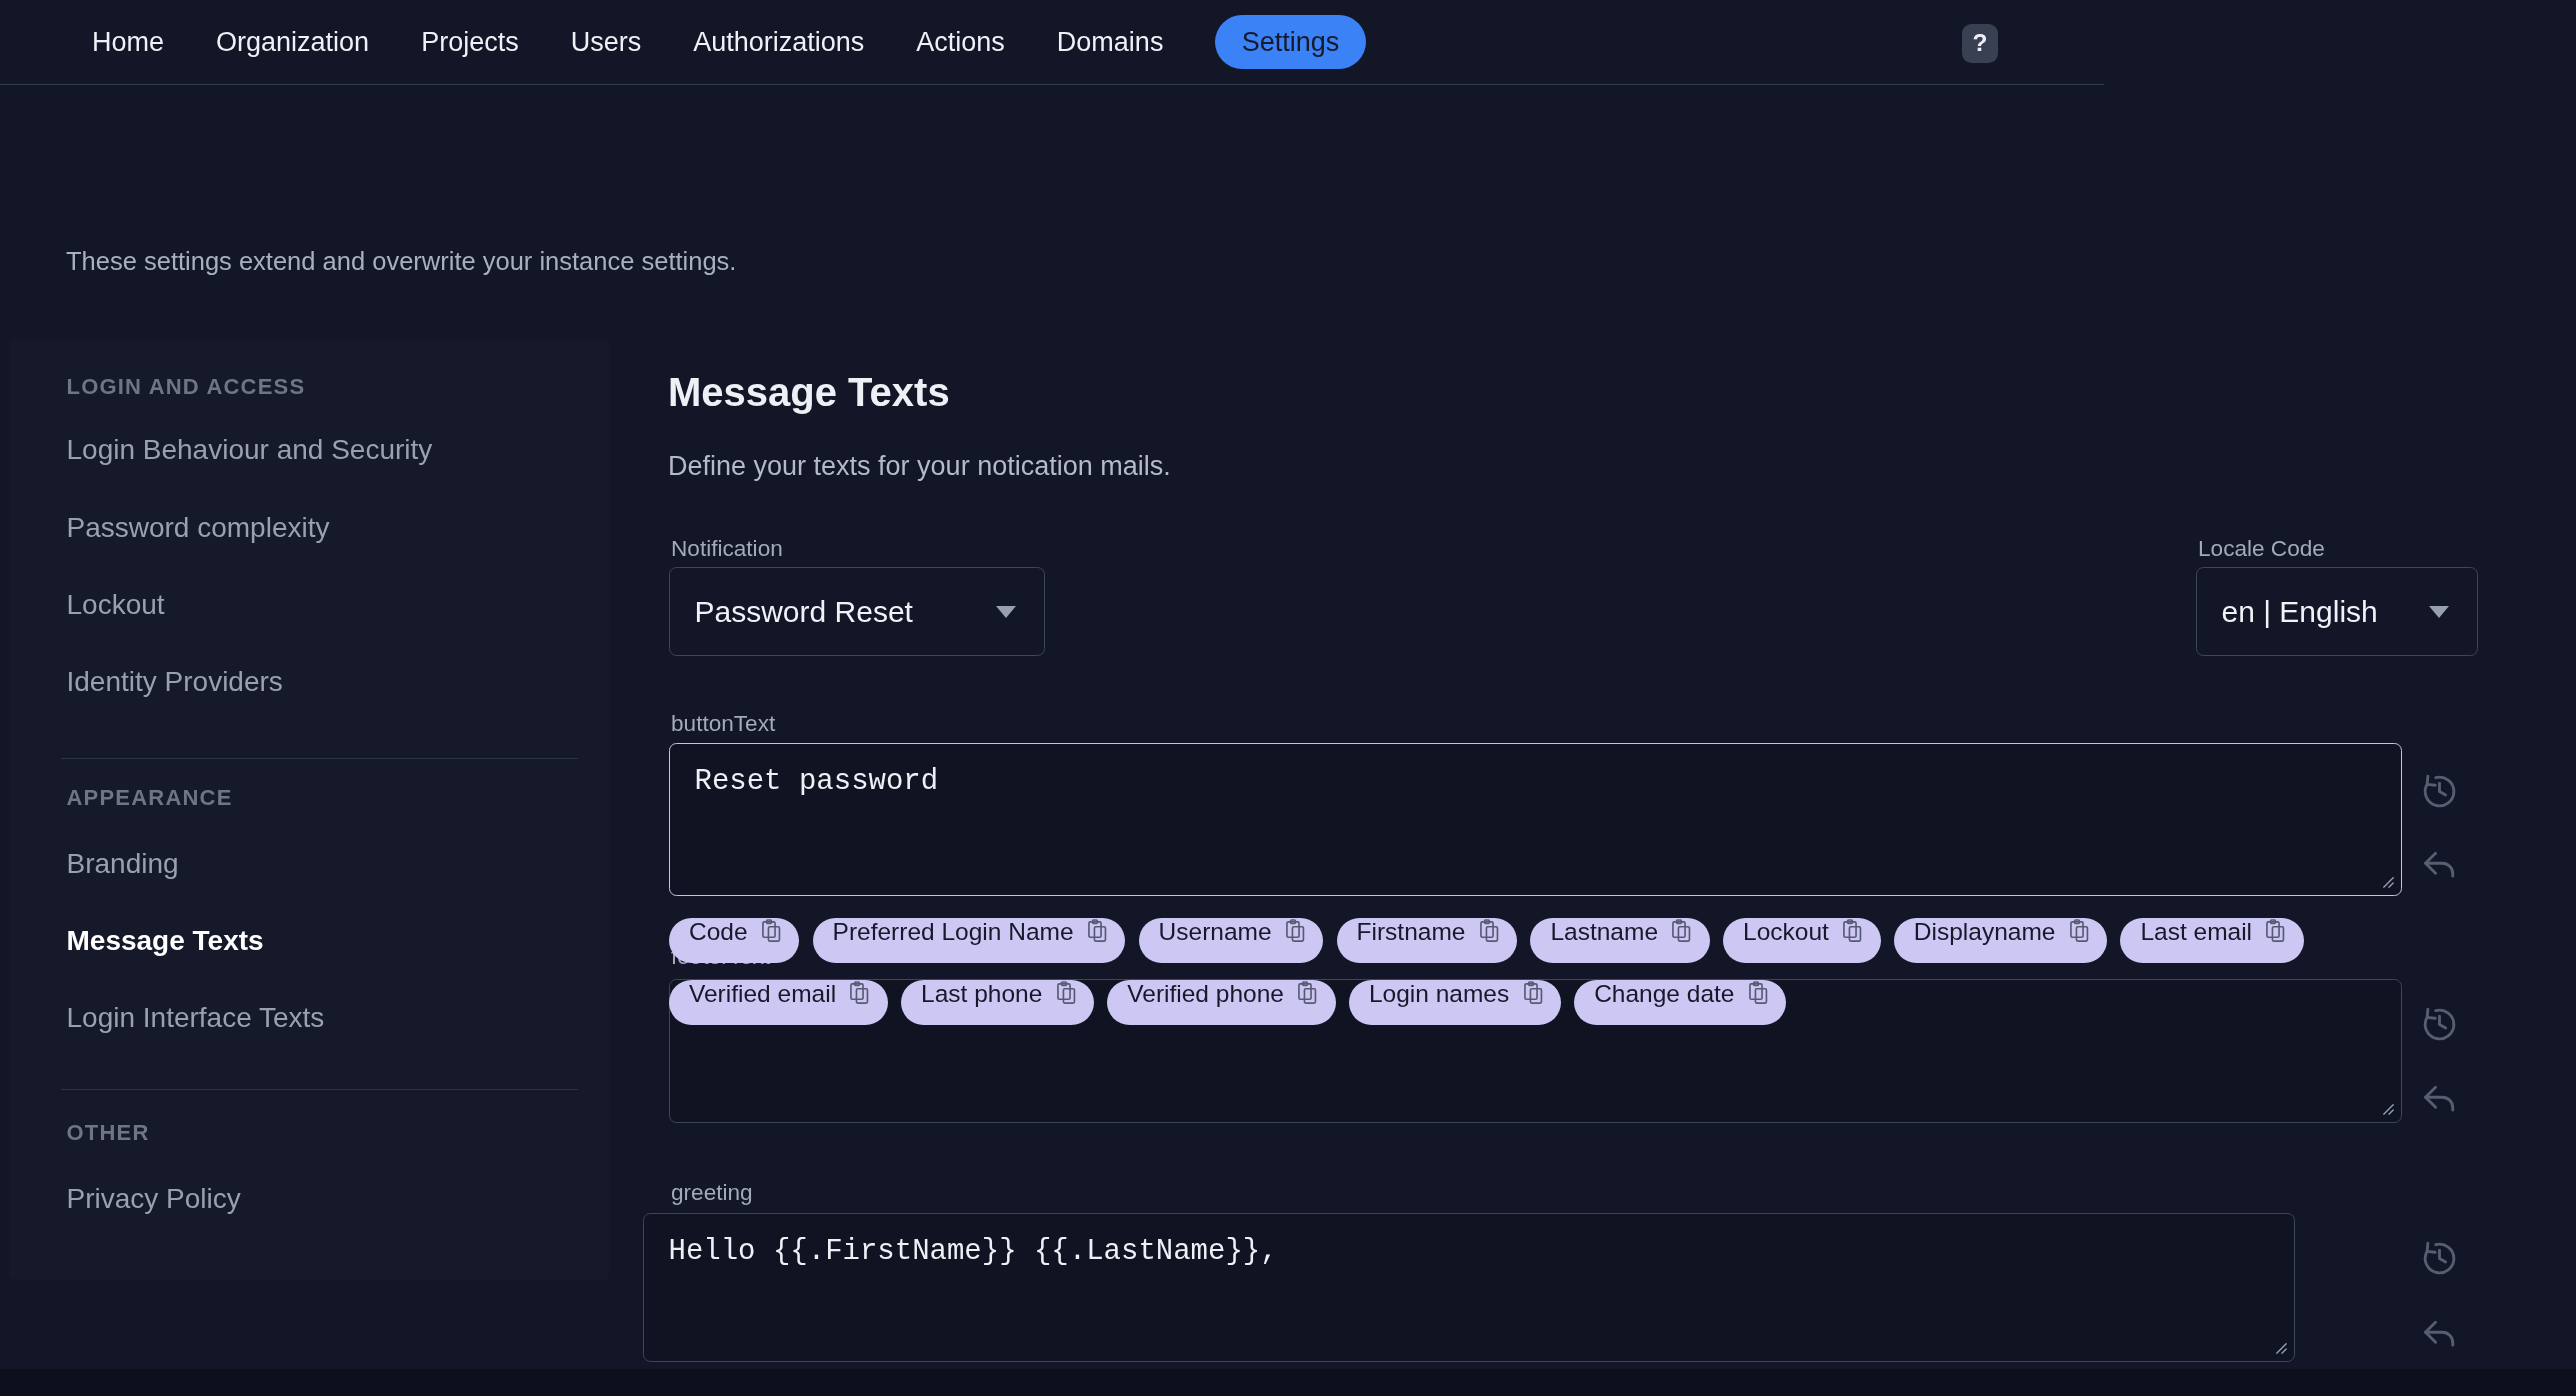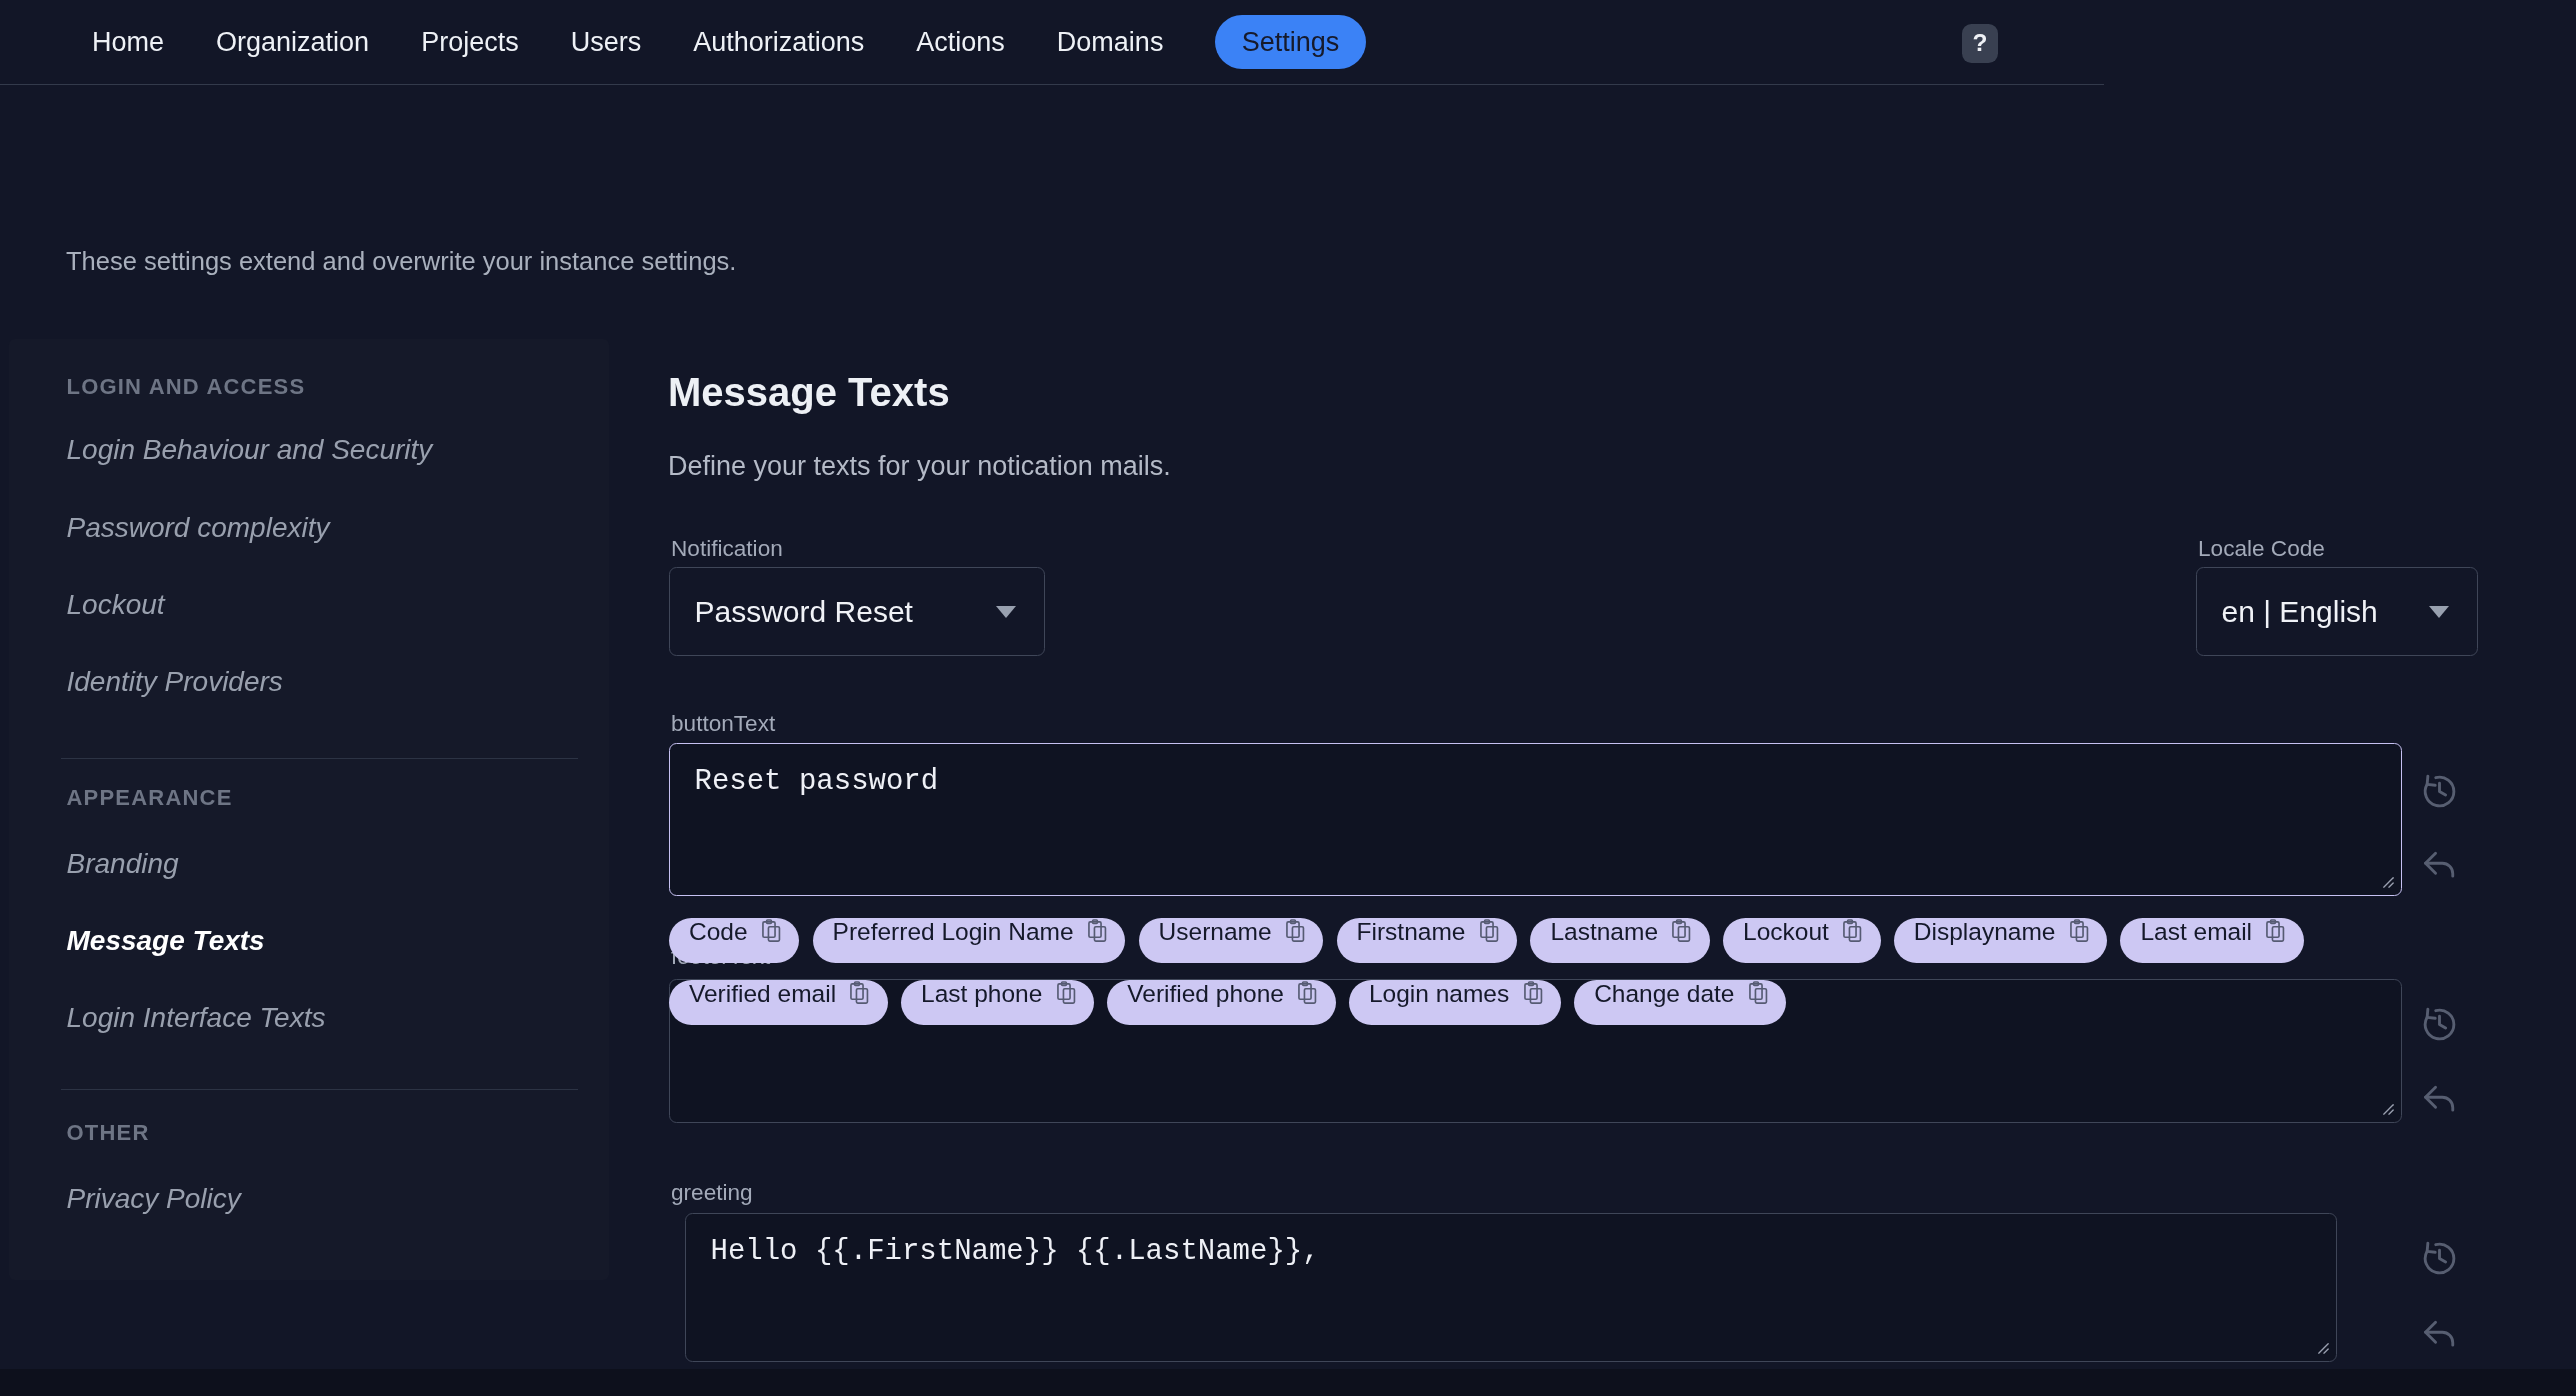--- a/index.html
+++ b/index.html
@@ -49,21 +49,21 @@
   .sidebar{
     position:absolute;left:8.5px;top:339px;width:600px;height:941px;
     background:#151929;border-radius:5.7px;box-sizing:border-box;
   }
   .side-heading{
     position:absolute;left:58px;margin:0;
     font-size:22px;font-weight:700;color:#6e7585;letter-spacing:1.2px;
   }
   .side-item{
     position:absolute;left:58px;margin:0;
-    font-size:28px;color:#99a0ae;cursor:pointer;line-height:1.2;white-space:nowrap;font-style:italic;
+    font-size:28px;color:#99a0ae;cursor:pointer;line-height:1.2;white-space:nowrap;
   }
   .side-item.active{color:#ffffff;font-weight:700;}
   .side-divider{
     position:absolute;left:52px;width:517px;height:0;
     border-top:0.9px solid #2c3344;
   }
 
   
   .main-heading{
     position:absolute;left:668px;top:370px;margin:0;
@@ -318,21 +318,21 @@
     </button>
     <button class="chip">
       <span>Change date</span>
       <svg viewBox="0 0 24 24">
           <use href="#ic-clipboard"></use>
         </svg>
     </button>
   </div>
 
   <label class="field-label" style="left:671px;top:1179px">greeting</label>
-  <div class="textarea-wrap" style="left:685px;top:1213px;width:1652px;height:149px">
+  <div class="textarea-wrap" style="left:643px;top:1213px;width:1652px;height:149px">
     <textarea spellcheck="false" style="">Hello {{.FirstName}} {{.LastName}},</textarea>
     <svg class="resize-grip" width="17" height="17" viewBox="0 0 18 18" style="color:#9aa0b0">
         <use href="#ic-grip"></use>
       </svg>
   </div>
   <button class="icon-btn" style="left:2418px;top:1237px">
     <svg viewBox="0 0 24 24">
         <use href="#ic-history"></use>
       </svg>
   </button>

